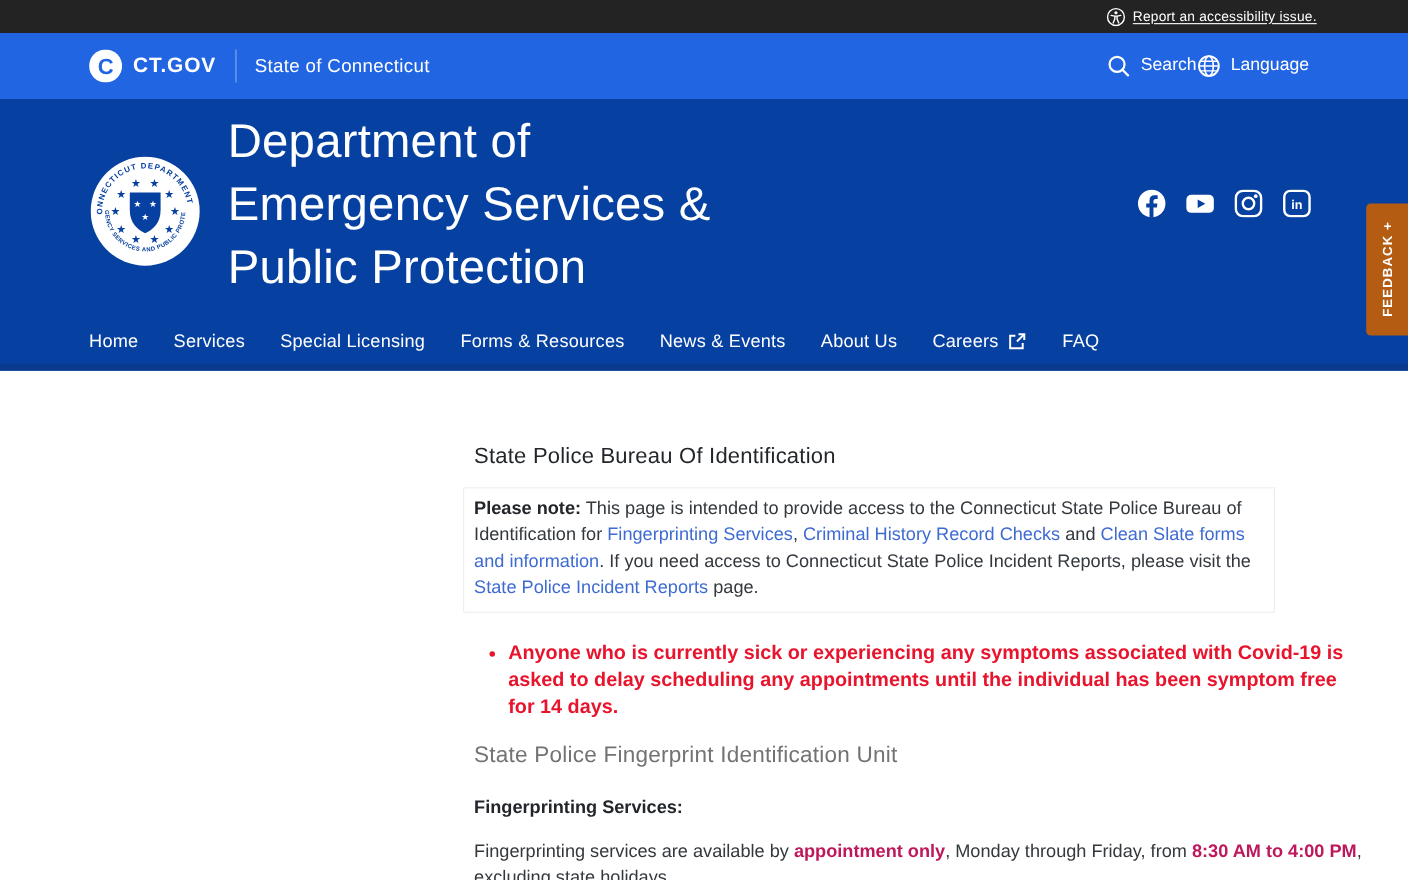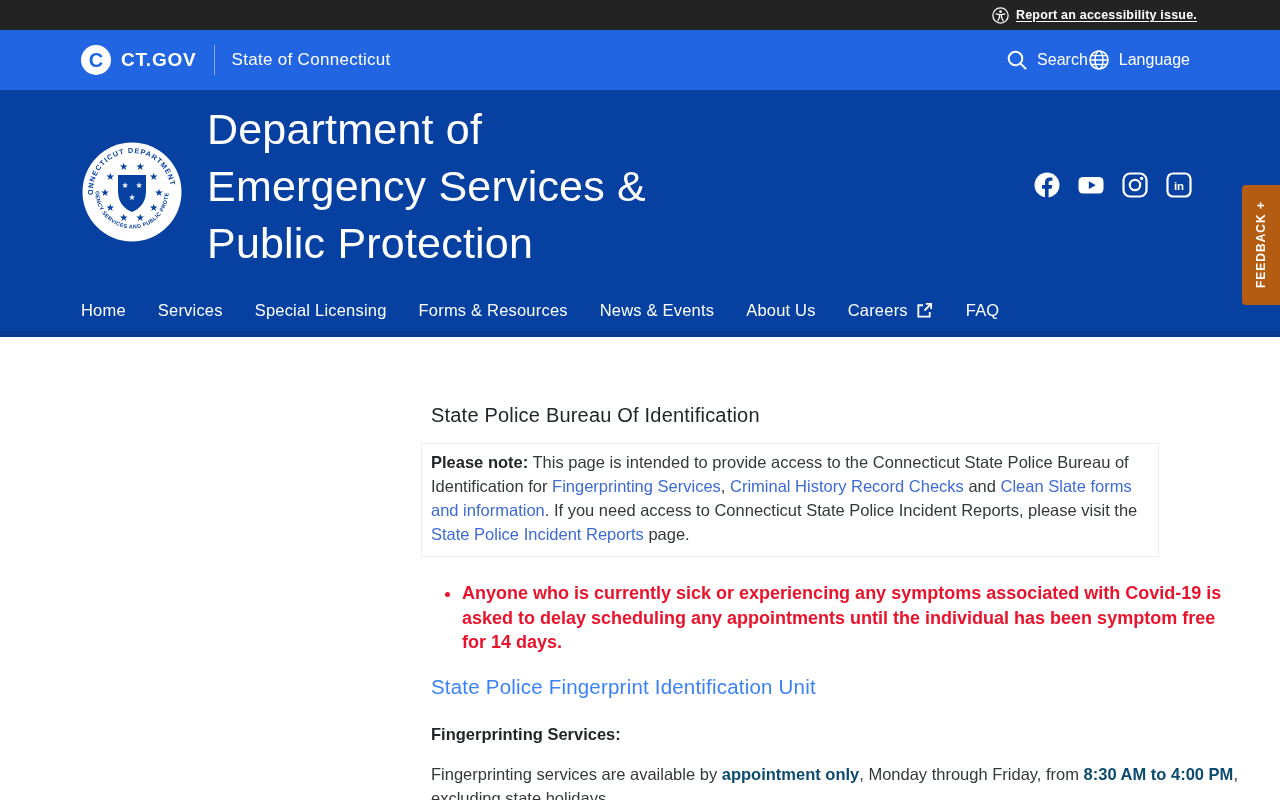--- a/index.html
+++ b/index.html
@@ -9,21 +9,21 @@
     background:#fff; font-family:"Liberation Sans", sans-serif;
     --topbar-bg:#232323; --utility-blue:#2265e2; --header-blue:#0640a0;
     --feedback-orange:#b45c12; --link-blue:#3e6bd2; --alert-red:#e8142d;
   }
   a { text-decoration:none; color:inherit; cursor:pointer; }
 
   
   .topbar { position:absolute; left:0; top:0; width:1280px; height:30px;
     background:var(--topbar-bg); display:flex; align-items:center; justify-content:flex-end; }
   .topbar a { display:flex; align-items:center; gap:7px; margin-right:83px;
-    color:#fff; font-size:12.5px; font-weight:700; letter-spacing:.2px; }
+    color:#fff; font-size:12.5px; font-weight:400; letter-spacing:.2px; }
   .topbar a span { text-decoration:underline; text-underline-offset:2px; }
 
   
   .utilitybar { position:absolute; left:0; top:30px; width:1280px; height:60px;
     background:var(--utility-blue); display:flex; align-items:center; color:#fff; }
   .util-left { display:flex; align-items:center; margin-left:81px; }
   .logo-mark { width:30px; height:30px; margin-right:10px; }
   .logo-text { font-size:19px; font-weight:700; letter-spacing:.8px; }
   .util-divider { width:1px; height:30px; background:rgba(255,255,255,.45); margin:0 17px; }
   .site-name { font-size:17px; font-weight:400; letter-spacing:.3px; }
@@ -53,25 +53,25 @@
 
   
   .content { position:absolute; left:431px; top:343px; width:810px; color:#33383d; }
   .content h1 { margin-top:61px; font-size:20px; font-weight:400; color:#22262a; letter-spacing:.2px; }
   .note-box { margin:16px 0 0 -10px; width:738px; border:1px solid #ededed; background:#fff;
     padding:6px 12px 10px 9px; font-size:16.5px; line-height:24px; }
   .note-box .lbl { font-weight:700; color:#22262a; }
   .note-box a { color:var(--link-blue); }
   .alert-list { margin:24px 0 0; padding-left:31px; }
   .alert-list li { color:var(--alert-red); font-weight:700; font-size:18px; line-height:24.5px; }
-  .content h2 { margin-top:20px; font-size:20.5px; font-weight:500; color:#3b82f6; letter-spacing:.2px; }
+  .content h2 { margin-top:20px; font-size:20.5px; font-weight:500; color:#737373; letter-spacing:.2px; }
   .svc-label { margin-top:26px; font-size:16.5px; font-weight:700; color:#22262a; }
   .content p.body { font-size:16.5px; line-height:24px; }
   .p1 { margin-top:18px; }
-  .content p b { color:#0c4a6e; }
+  .content p b { color:#be185d; }
 </style>
 </head>
 <body>
 
 <div id="canvas" style="--topbar-bg: #232323; --utility-blue: #2265e2; --header-blue: #0640a0; --feedback-orange: #b45c12; --link-blue: #3e6bd2; --alert-red: #e8142d;">
 
   <div class="topbar">
     <a>
       <svg width="17" height="17" viewBox="0 0 20 20">
         <circle cx="10" cy="10" r="9" fill="none" stroke="#fff" stroke-width="1.5"></circle>

